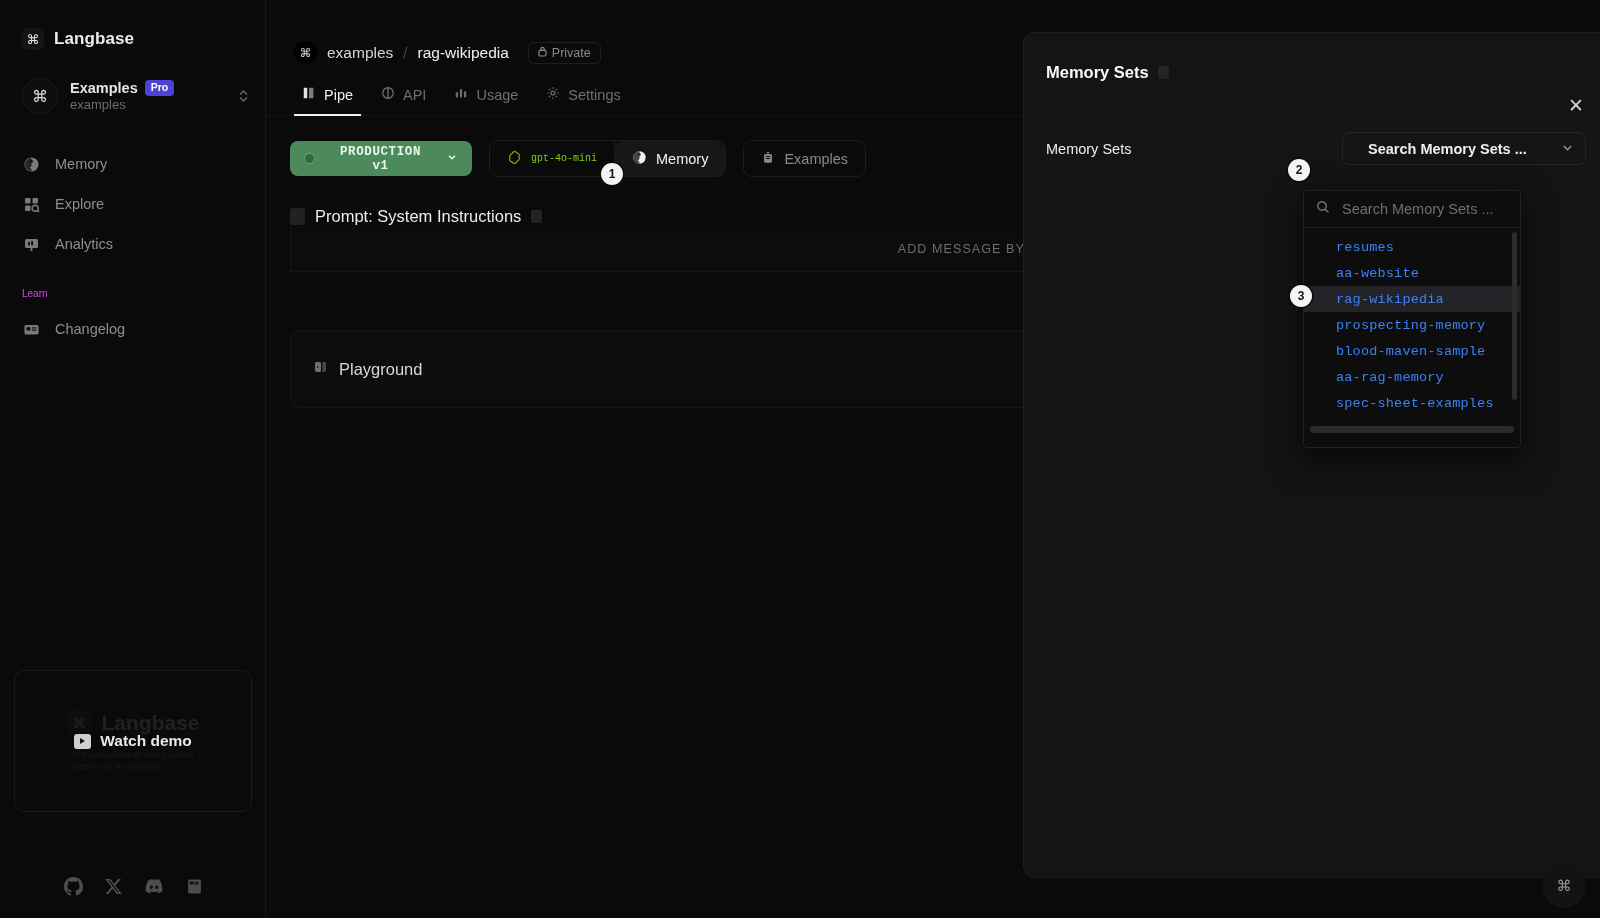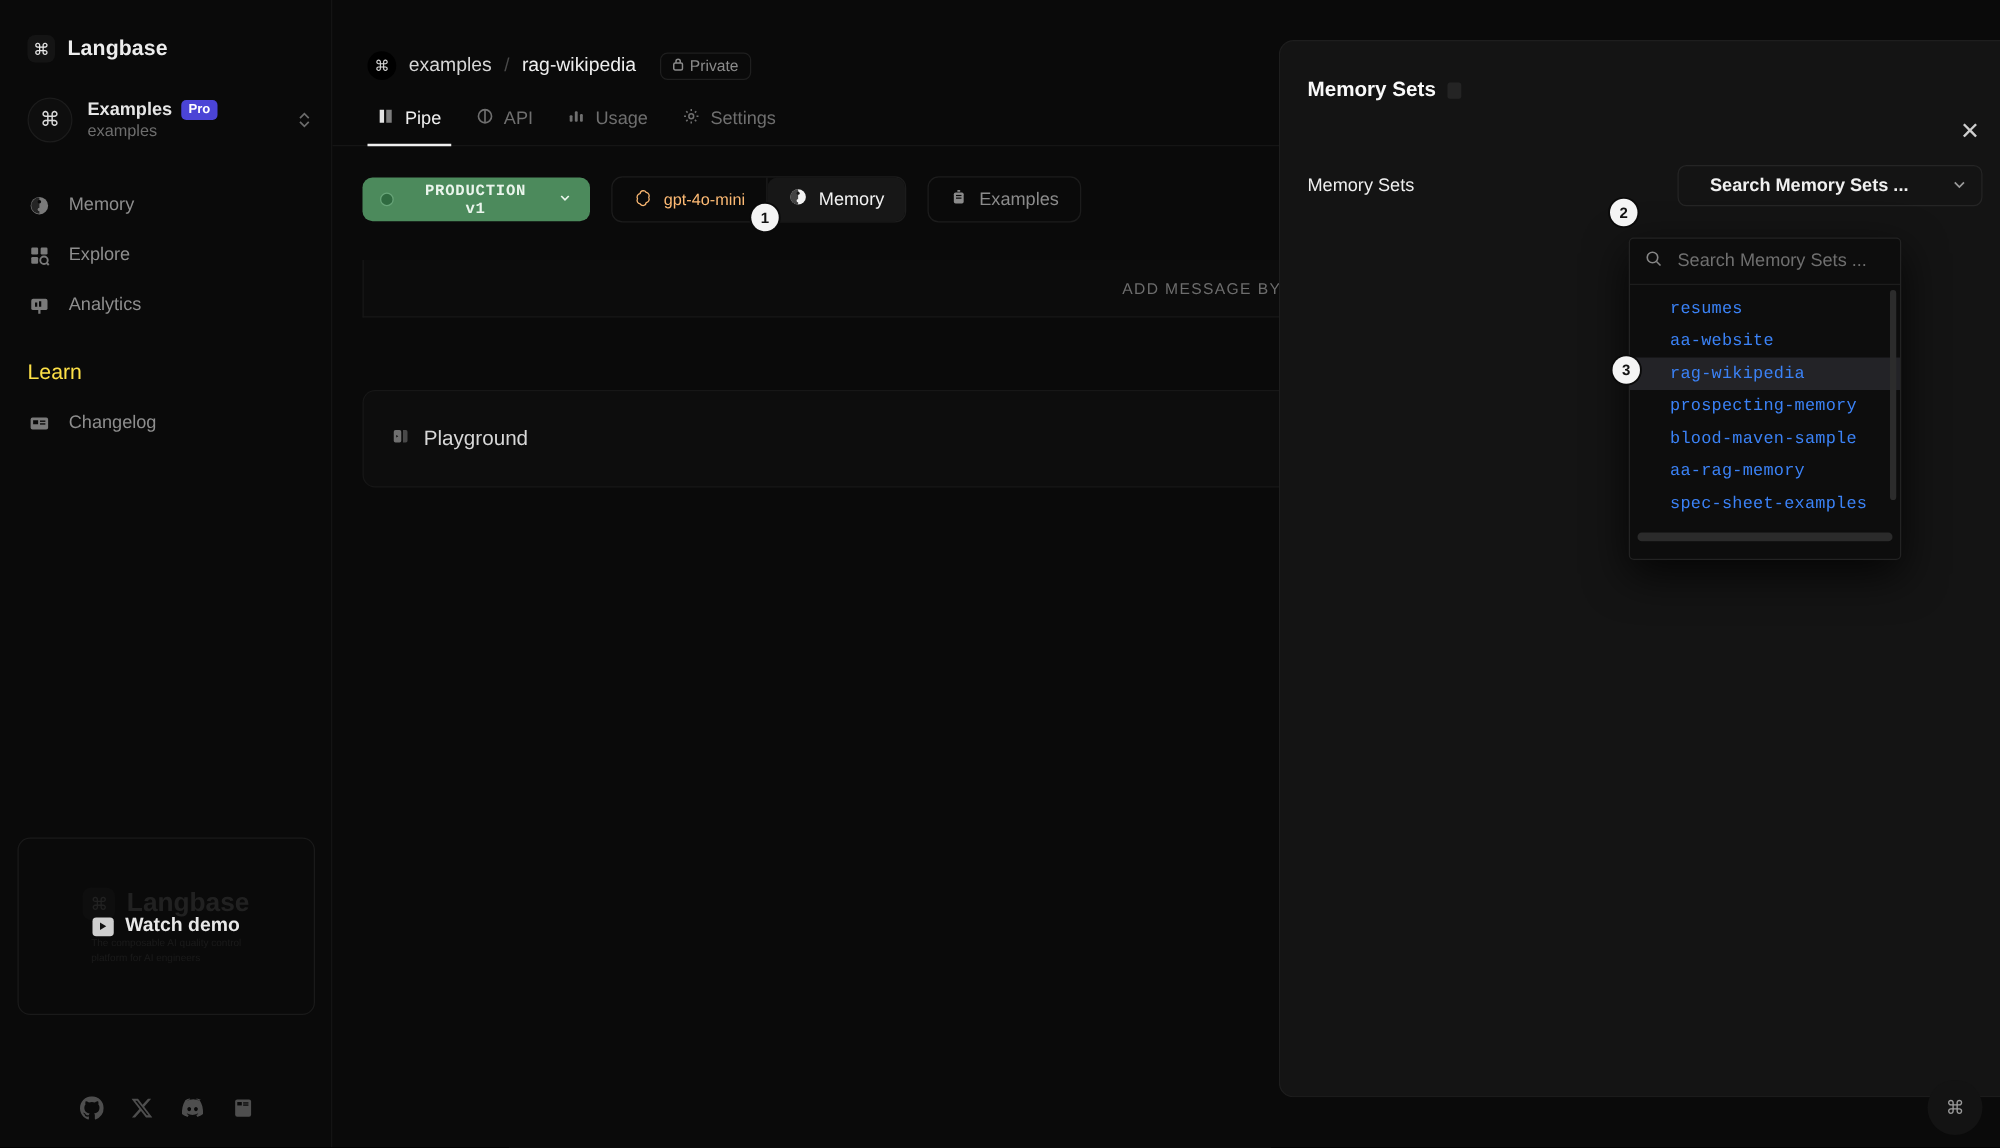--- a/index.html
+++ b/index.html
@@ -47,21 +47,21 @@
   .nav { margin-top: 30px; }
   .nav-item {
     display: flex; align-items: center; gap: 15px;
     height: 40px; padding: 0 22px; color: #8e8e8e; font-size: 14.5px;
     cursor: pointer;
   }
   .nav-ico { width: 18px; height: 18px; display: flex; align-items: center; justify-content: center; flex: none; }
   .nav-ico svg { display: block; }
   .nav-label { line-height: 1; }
   .nav-section {
-    color: #fde047; font-size: 17px; padding: 0 22px; margin: 24px 0 10px 0;
+    color: #d946ef; font-size: 10px; padding: 0 22px; margin: 24px 0 10px 0;
   }
 
   .demo-card {
     position: absolute; left: 14px; bottom: 106px; width: 238px; height: 142px;
     border: 1px solid #1a1a1a; border-radius: 10px;
     display: flex; align-items: center; justify-content: center;
     overflow: hidden;
   }
   .demo-watermark {
     position: absolute; inset: 0; display: flex; flex-direction: column;
@@ -128,21 +128,21 @@
     background: #4c8a5c; border-radius: 8px; height: 35px; padding: 0 14px;
     color: #eaf5ec; font-size: 12.5px; font-weight: 600; letter-spacing: .6px;
     font-family: "Liberation Mono", monospace; cursor: pointer;
     width: 182px;
   }
   .prod-dot { width: 11px; height: 11px; border-radius: 50%; background: #2f6a40; border:1px solid #67a478;}
   .prod-label { flex: 1; text-align: center; }
   .pillgroup { display: flex; align-items: center; border: 1px solid #1c1c1c; border-radius: 9px; height: 37px; }
   .pill {
     display: flex; align-items: center; gap: 9px; padding: 0 17px; height: 100%;
-    color: #fdba74; font-size: 13px; font-family: Liberation Sans, sans-serif; cursor: pointer;
+    color: #84cc16; font-size: 10px; font-family: Liberation Mono, monospace; cursor: pointer;
   }
   .pill.sel { background: #171717; border-radius: 8px; color: #f2f2f2; font-family: "Liberation Sans", sans-serif; font-size: 14.5px; font-weight: 500;}
   .pill-div { width: 1px; height: 100%; background: #1c1c1c; }
   .pillsolo {
     display: flex; align-items: center; gap: 9px; padding: 0 17px; height: 37px;
     border: 1px solid #1c1c1c; border-radius: 9px; color: #8b8b8b; font-size: 14.5px; cursor: pointer;
   }
 
   .panel-prompt {
     margin: 30px 0 0 24px; width: 940px;
@@ -460,20 +460,25 @@
               <rect x="6.6" y="1.6" width="2.8" height="1.8" rx=".8"></rect>
               <rect x="5.5" y="6.2" width="5" height="1.1" fill="#0a0a0a"></rect>
               <rect x="5.5" y="8.6" width="5" height="1.1" fill="#0a0a0a"></rect>
             </svg>
         </span>
         <span>Examples</span>
       </div>
     </div>
 
     <div class="panel-prompt">
+      <div class="sect-head">
+        <span class="sect-chip"></span>
+        <span class="sect-title">Prompt: System Instructions</span>
+        <span class="info-chip"></span>
+      </div>
       <div class="addmsg">
         <span class="addmsg-label">ADD MESSAGE BY</span>
         <span class="addmsg-btn">
           <span>
             <svg width="14" height="14" viewBox="0 0 16 16" fill="currentColor">
                 <circle cx="8" cy="8" r="7" opacity=".9"></circle>
                 <circle cx="8" cy="6.2" r="2.1" fill="#0c0c0c"></circle>
                 <path d="M3.6 13.2a4.6 4.6 0 018.8 0z" fill="#0c0c0c"></path>
               </svg>
           </span>

